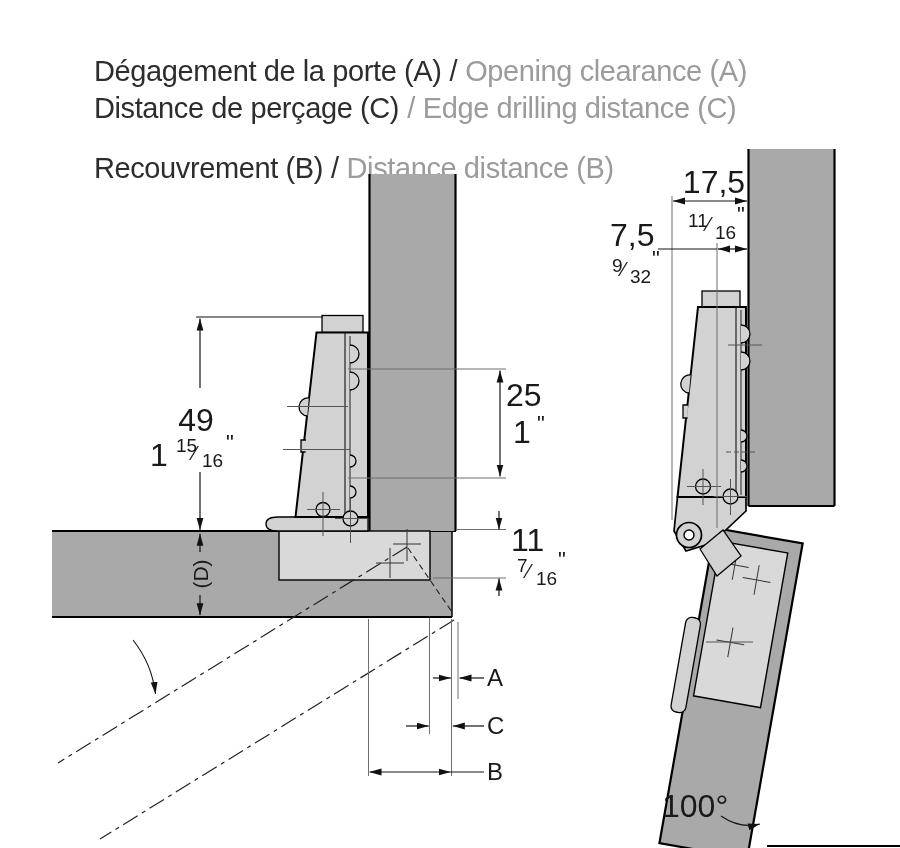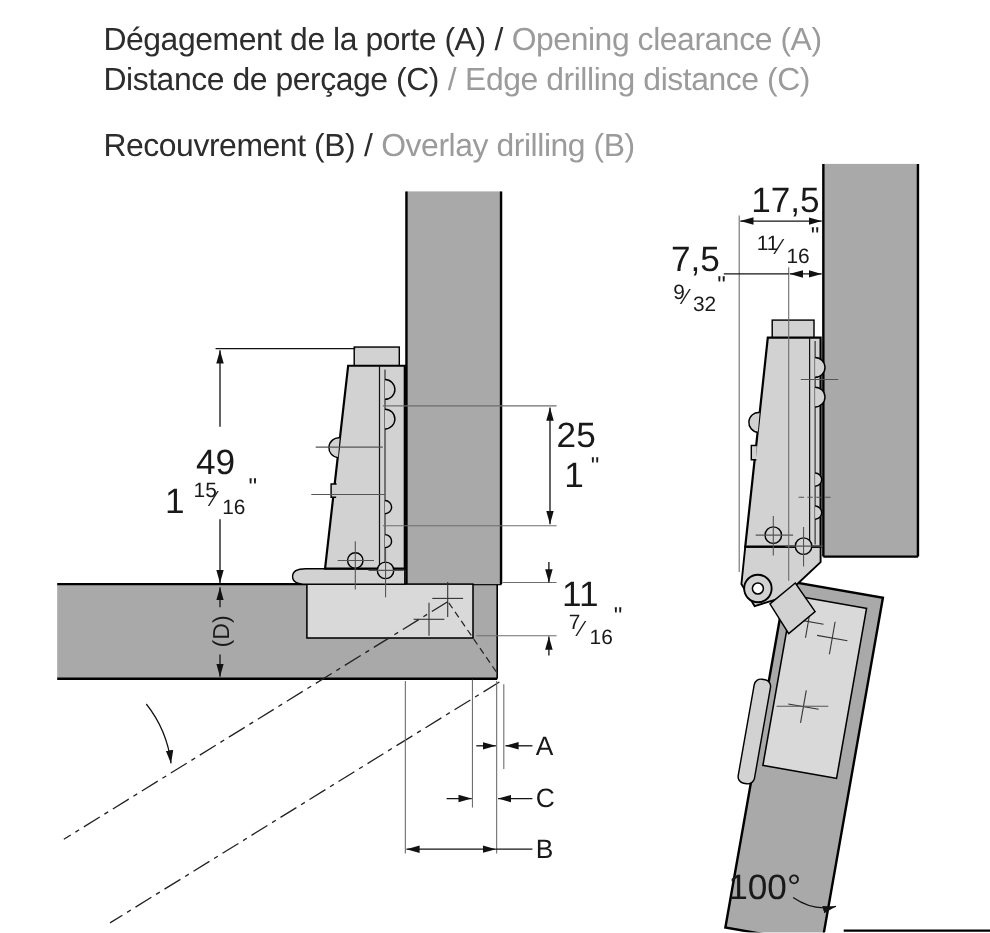--- a/index.html
+++ b/index.html
@@ -1,20 +1,20 @@
 <!DOCTYPE html>
 <html><head>
 <meta charset="utf-8">
 <style>
   html,body{margin:0;padding:0;background:#fff;}
   #stage{position:relative;width:900px;height:848px;background:#fff;overflow:hidden;
          font-family:"Liberation Sans",sans-serif;}
   
   .hdr-line{position:absolute;left:94px;white-space:nowrap;font-size:29px;
-            letter-spacing:-0.4px;color:#2d2d2d;}
+            letter-spacing:-0.4px;color:#2d2d2d;margin-top:35px;}
   .hdr-line .en{color:#9b9b9b;}
   .hdr-line .sep{margin:0 8px;}
   .sep-dark{color:#2d2d2d;} .sep-gray{color:#9b9b9b;}
   
   svg{position:absolute;left:0;top:0;}
   .s-panel{fill:#a9a9a9;stroke:none;}
   .s-hinge{fill:#d2d2d2;stroke:#000;stroke-width:1.7;}
   .s-hinge2{fill:#d2d2d2;stroke:#000;stroke-width:1.3;}
   .s-cup{fill:#d9d9d9;stroke:#000;stroke-width:1.4;}
   .ln-o{stroke:#000;stroke-width:2.2;fill:none;}
@@ -40,21 +40,21 @@
 
 <div id="stage">
 
   <div class="hdr-line" style="top:20px">
     <span class="fr">Dégagement de la porte (A)</span><span class="sep sep-dark">/</span><span class="en">Opening clearance (A)</span>
   </div>
   <div class="hdr-line" style="top:57px">
     <span class="fr">Distance de perçage (C)</span><span class="sep sep-gray">/</span><span class="en">Edge drilling distance (C)</span>
   </div>
   <div class="hdr-line" style="top:117px">
-    <span class="fr">Recouvrement (B)</span><span class="sep sep-dark">/</span><span class="en">Overlay drilling (B)</span>
+    <span class="fr">Recouvrement (B)</span><span class="sep sep-dark">/</span><span class="en">Distance distance (B)</span>
   </div>
 
   <svg width="900" height="848" viewBox="0 0 900 848">
     <defs>
       <marker id="ah" viewBox="0 0 12 8" refX="12" refY="4" markerWidth="12" markerHeight="8" markerUnits="userSpaceOnUse" orient="auto-start-reverse">
         <path d="M12,4 L0,0.6 L0,7.4 Z" fill="#111"></path>
       </marker>
     </defs>
 
     <g>

